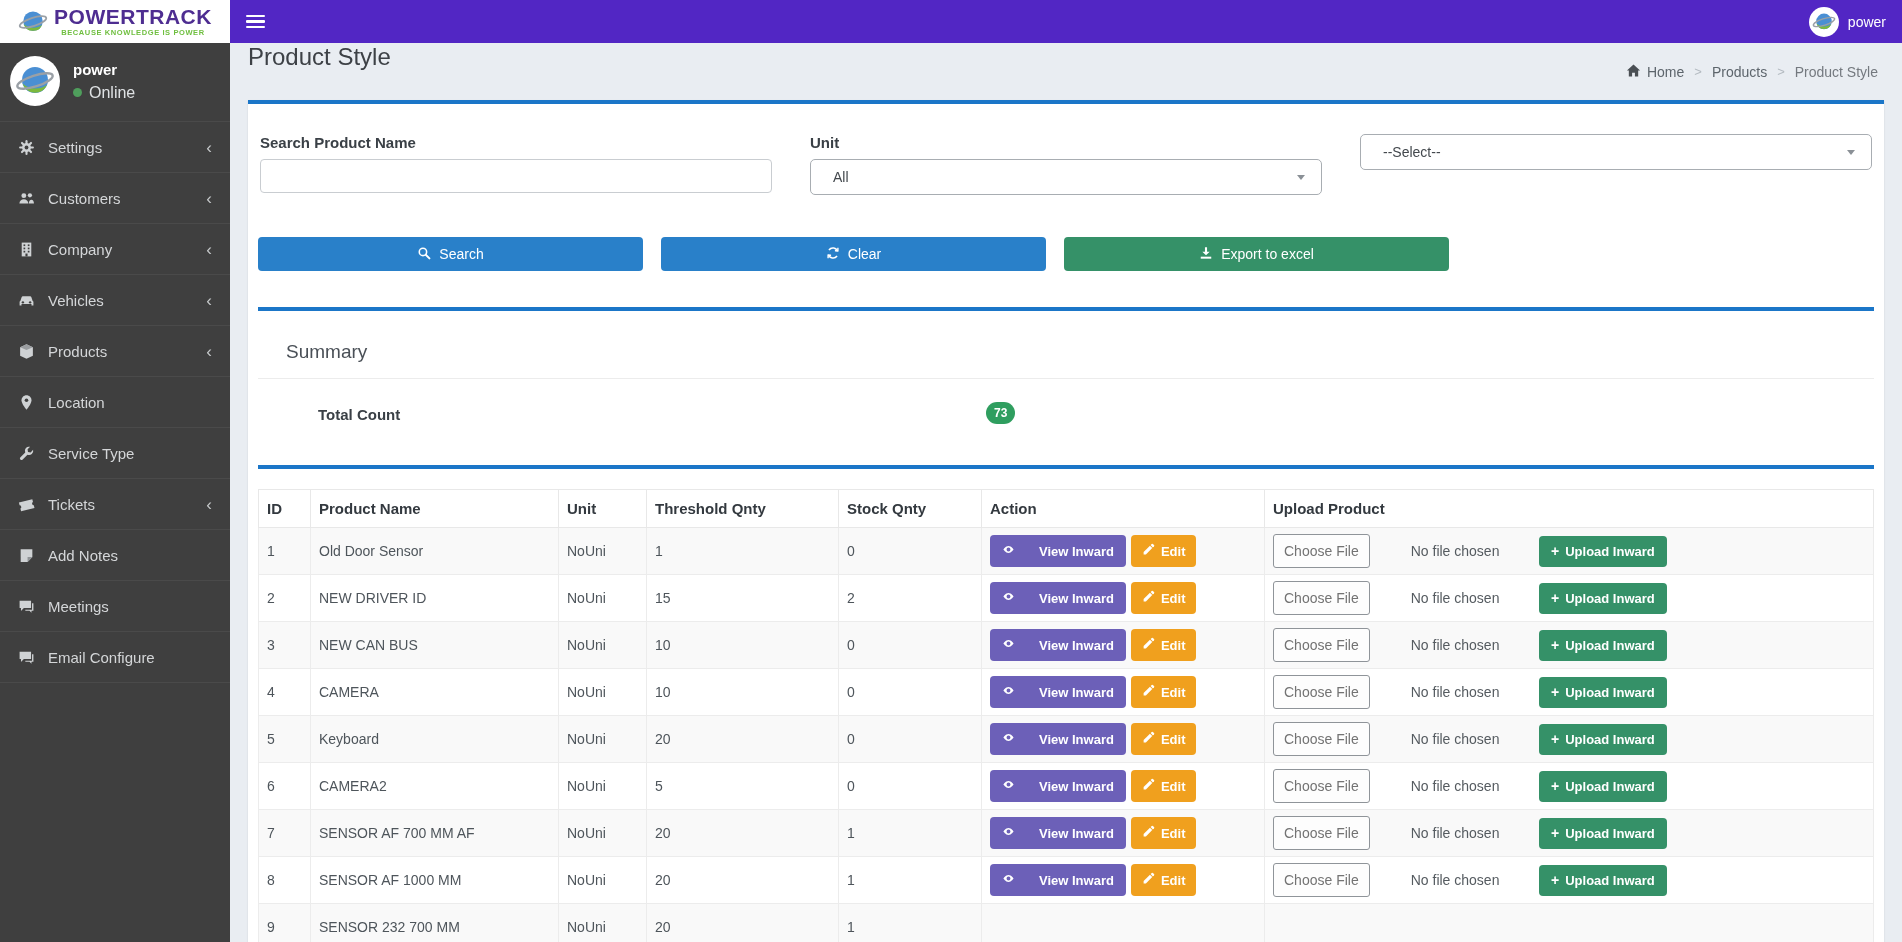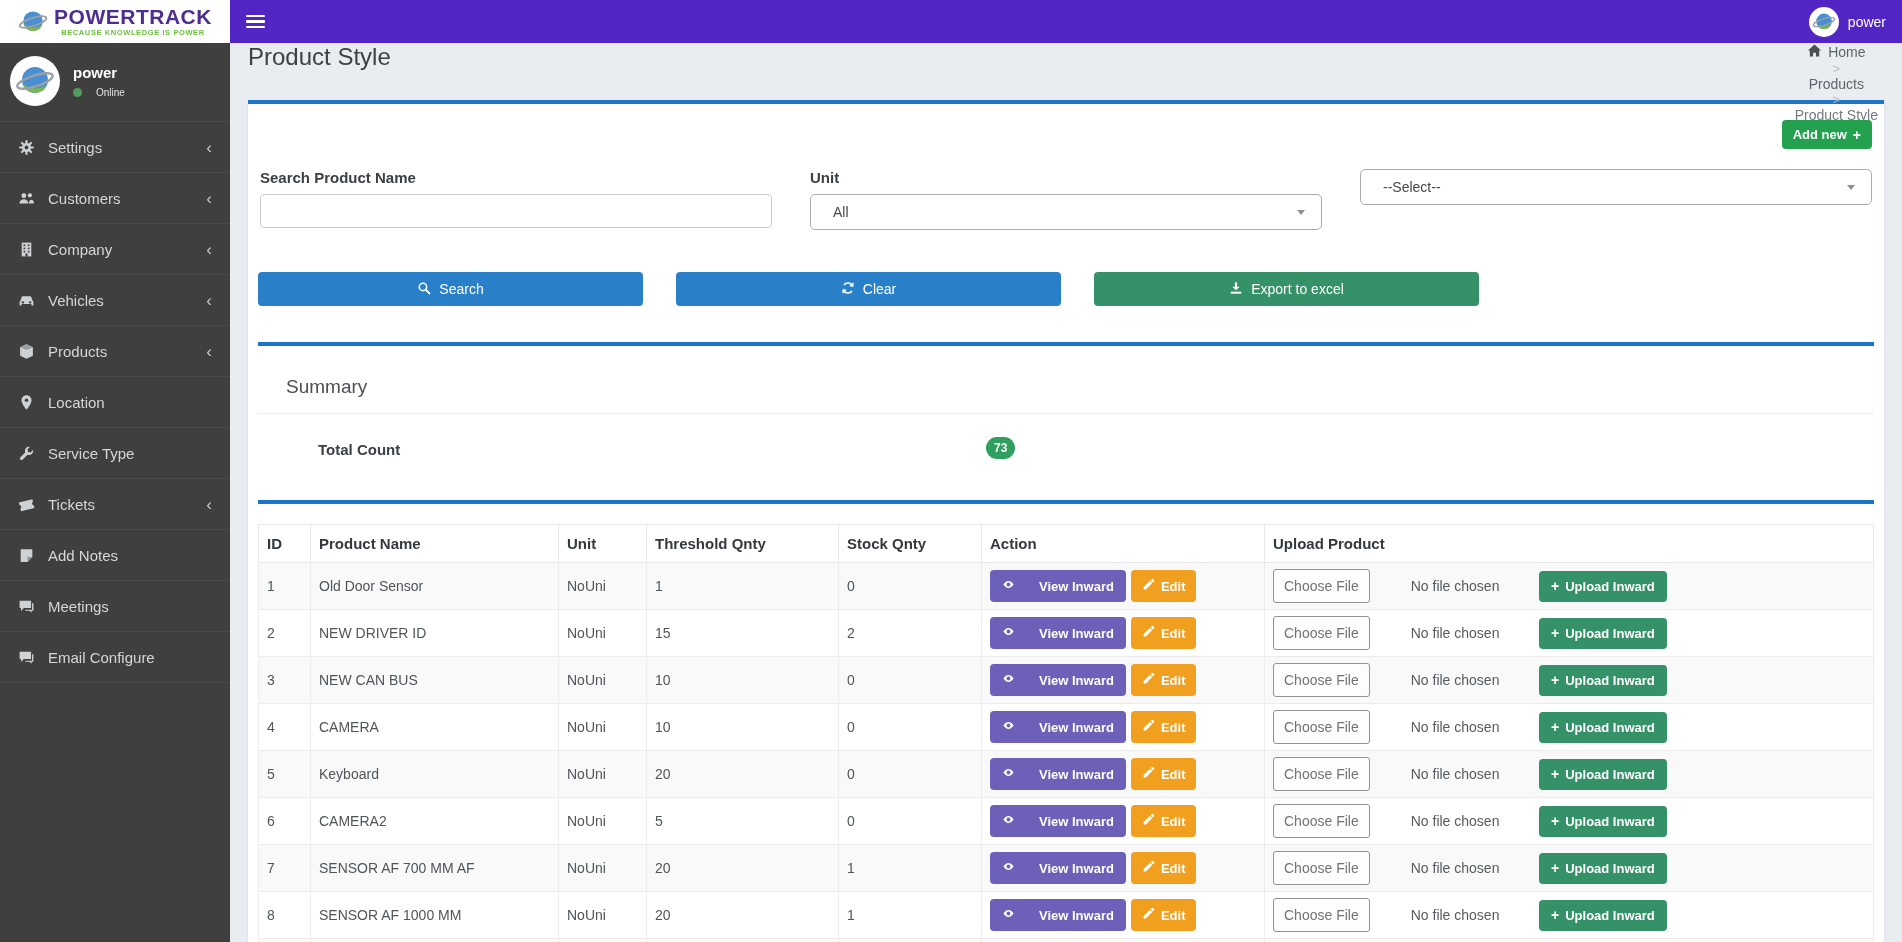--- a/index.html
+++ b/index.html
@@ -21,51 +21,51 @@
   .avatar-sm svg { width:24px; height:24px; }
   .topbar-user-label { color:#fff; font-size:14px; }
 
   
   .sidebar { position:absolute; top:43px; left:0; width:230px; bottom:0; background:#3f3f3f; }
   .user-panel { display:flex; align-items:center; gap:13px; padding:13px 12px 15px 10px; border-bottom:1px solid #4a4a4a; }
   .avatar-lg { width:50px; height:50px; border-radius:50%; background:#fff; display:flex; align-items:center; justify-content:center; }
   .avatar-lg svg { width:40px; height:40px; }
   .user-meta { display:flex; flex-direction:column; gap:6px; }
   .user-name { color:#fff; font-weight:700; font-size:15px; }
-  .user-status { display:flex; align-items:center; gap:14px; color:#dfe2e4; font-size:10px; }
+  .user-status { display:flex; align-items:center; gap:7px; color:#dfe2e4; font-size:16px; }
   .status-dot { width:9px; height:9px; border-radius:50%; background:#4f9e5c; }
   .side-item { height:51px; display:flex; align-items:center; padding:0 18px; color:#d4d6d8; font-size:15px; border-bottom:1px solid #4a4a4a; cursor:pointer; }
   .side-item .s-icon { width:17px; height:17px; margin-right:13px; display:inline-flex; }
   .side-item .s-icon svg { width:17px; height:17px; color:#cfd2d4; }
   .side-chevron { margin-left:auto; color:#c6c9cb; font-size:17px; line-height:1; }
 
   
   .content { position:absolute; top:43px; left:230px; right:0; bottom:0; background:#e9edf2; overflow:hidden; }
   .page-head { height:57px; display:flex; justify-content:space-between; padding:0 24px 0 18px; }
   .page-title { font-size:24px; font-weight:400; color:#3d4146; }
-  .breadcrumb { display:flex; align-items:center; gap:0; font-size:14px; color:#5d656c;flex-direction:column; }
+  .breadcrumb { display:flex; align-items:center; gap:10px; font-size:14px; color:#5d656c; }
   .crumb { color:#5d656c; text-decoration:none; display:flex; align-items:center; gap:6px; }
   .crumb.current { color:#74797f; }
   .crumb-sep { color:#b3bac0; font-size:13px; }
   .home-icon svg { width:15px; height:15px; color:#4a4f54; }
 
   .card { margin:0 18px; background:#fff; border-top:4px solid #1b76c8; box-shadow:0 1px 2px rgba(0,0,0,.10); padding:12px 10px 20px; height:900px; }
 
   .addnew-row { display:flex; justify-content:flex-end; margin:4px 2px 20px; }
   .btn-addnew { background:#23a14e; color:#fff; border:none; border-radius:4px; font-size:13px; font-weight:700; padding:7px 11px; display:inline-flex; align-items:center; gap:6px; cursor:pointer; font-family:inherit; }
   .plus-glyph { font-weight:800; font-size:14px; line-height:1; }
 
   .filters { display:flex; gap:38px; padding:0 2px; margin-top:18px; }
   .fcol { flex:1; }
   .flabel { font-weight:700; font-size:15px; color:#3a4046; margin-bottom:8px; }
   .ftext { width:100%; height:34px; border:1px solid #c9cdd1; border-radius:4px; background:#fff; font-size:14px; padding:0 10px; font-family:inherit; }
   .fselect { width:100%; height:36px; border:1px solid #a8adb2; border-radius:5px; background:#fff; display:flex; align-items:center; padding:0 16px 0 22px; font-size:14px; color:#43484d; cursor:pointer; }
   .caret-down { width:0; height:0; border-left:4.5px solid transparent; border-right:4.5px solid transparent; border-top:5.5px solid #8a9096; margin-left:auto; }
 
-  .btn-row { display:flex; gap:33px; margin-top:42px;align-items:center; }
+  .btn-row { display:flex; gap:18px; margin-top:42px;align-items:center; }
   .btn-big { width:385px; height:34px; border:none; border-radius:4px; color:#fff; font-size:14px; display:flex; align-items:center; justify-content:center; gap:8px; cursor:pointer; font-family:inherit; }
   .btn-blue { background:#2980c9; }
   .btn-green { background:#359168; }
   .btn-big svg { width:14px; height:14px; }
 
   hr.blue-hr { border:none; height:4px; background:#1b76c8; margin:36px 0 0; }
 
   .summary-title { font-size:19px; font-weight:400; color:#4a5057; margin:30px 0 0 28px; }
   .summary-divider { border-bottom:1px solid #ececec; margin-top:15px; }
   .total-row { position:relative; margin-top:24px; height:26px; }
@@ -299,26 +299,20 @@
         </a>
         <span class="crumb-sep">&gt;</span>
         <a class="crumb">Products</a>
         <span class="crumb-sep">&gt;</span>
         <span class="crumb current">Product Style</span>
       </nav>
     </div>
 
     <section class="card">
 
-      <div class="addnew-row">
-        <button class="btn-addnew">
-          <span>Add new</span>
-          <span class="plus-glyph">+</span>
-        </button>
-      </div>
 
       <div class="filters">
         <div class="fcol">
           <div class="flabel">Search Product Name</div>
           <input class="ftext" type="text" value="" style="">
         </div>
         <div class="fcol">
           <div class="flabel">Unit</div>
           <div class="fselect">
             <span>All</span>

